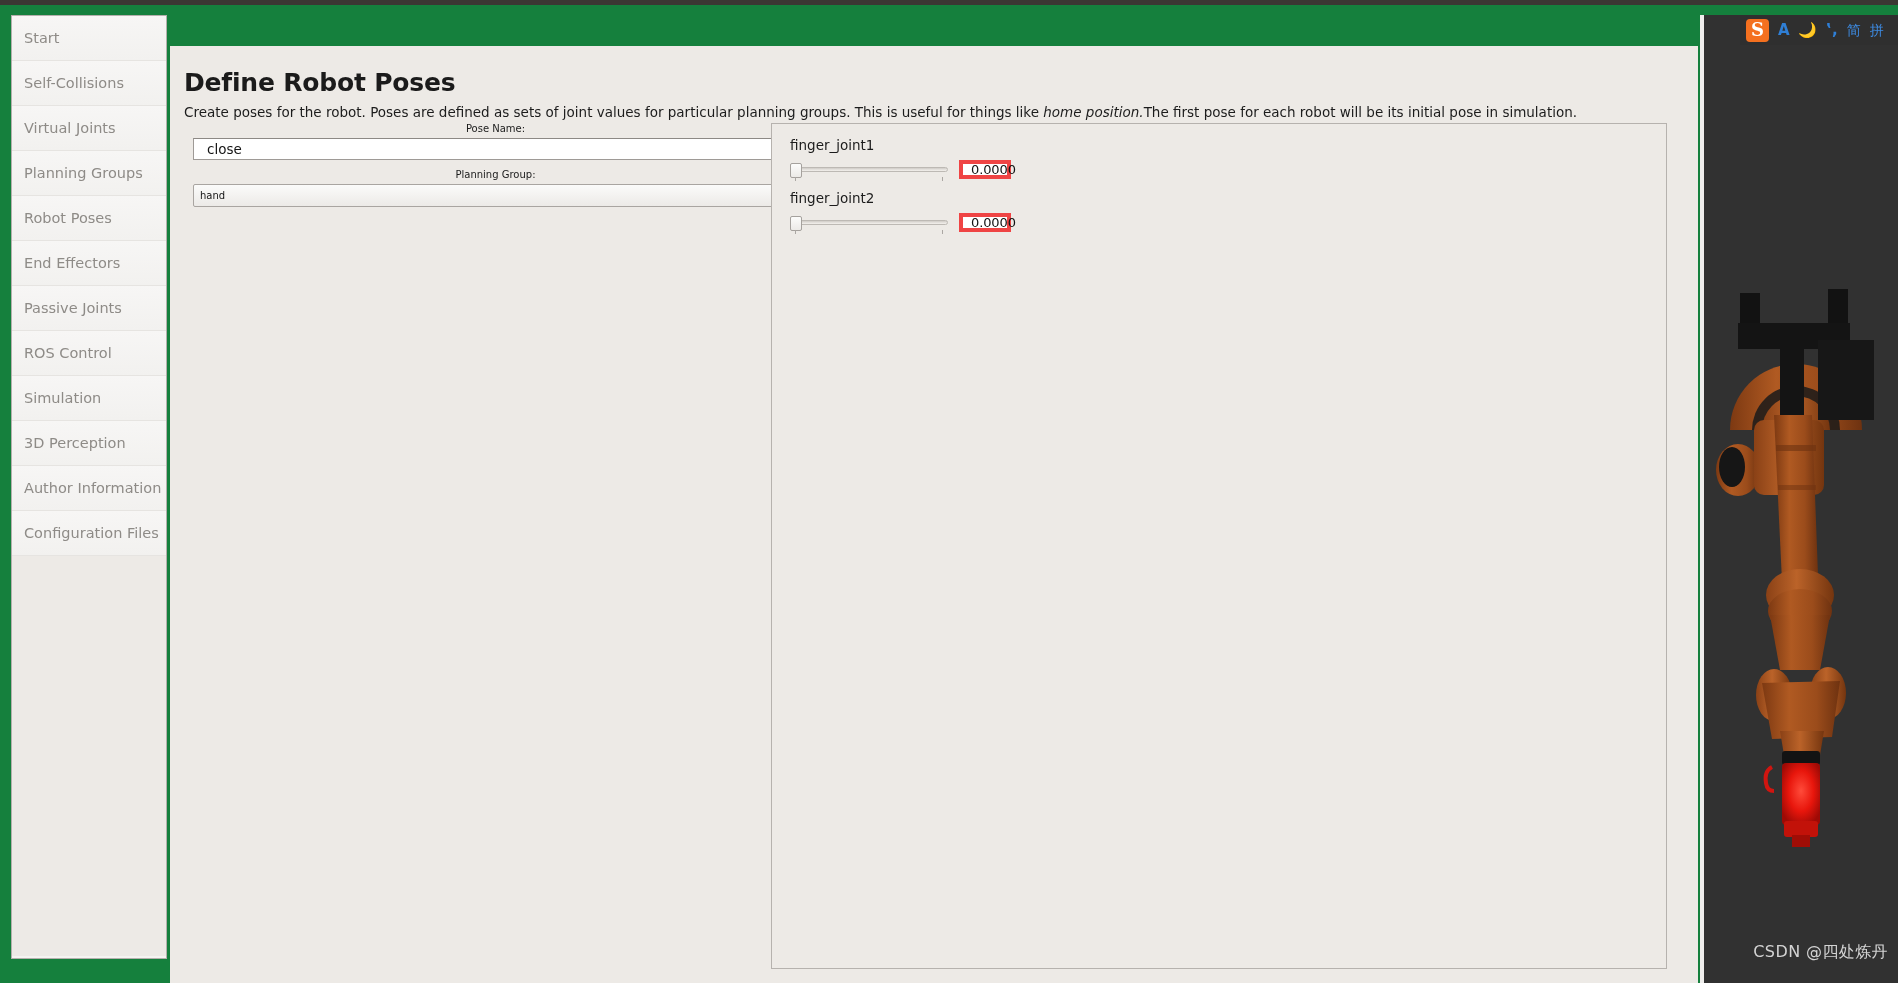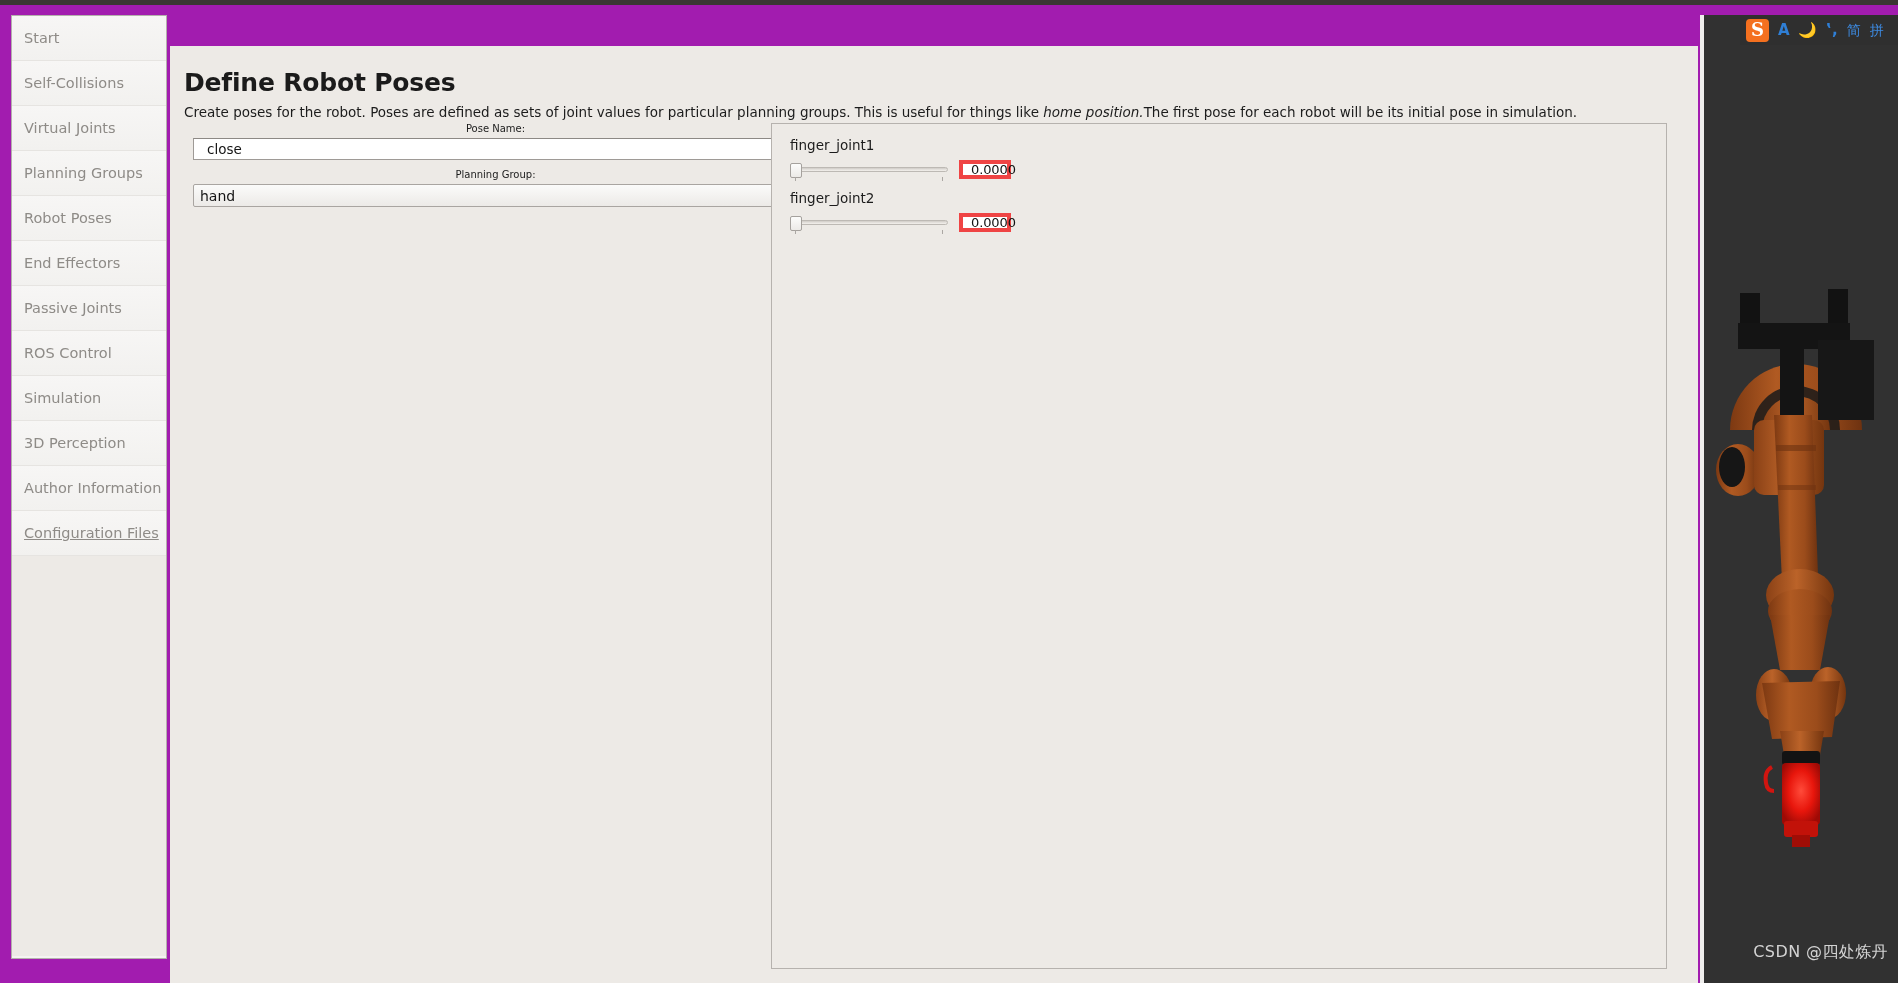--- a/index.html
+++ b/index.html
@@ -5,21 +5,21 @@
   html, body {
     margin: 0; padding: 0;
     width: 1898px; height: 983px;
     overflow: hidden;
     background: #edebe7;
     font-family: "DejaVu Sans", sans-serif;
   }
   #app {
     position: relative;
     width: 1898px; height: 983px;
-    background: #a21caf;
+    background: #15803d;
     overflow: hidden;
   }
   
   .top-strip {
     position: absolute; left: 0; top: 0;
     width: 1898px; height: 5px;
     background: #3b3733;
   }
   
   .sidebar {
@@ -36,21 +36,21 @@
     height: 45px;
     display: flex; align-items: center;
     padding-left: 12px;
     box-sizing: border-box;
     border-bottom: 1px solid #e6e4e1;
     color: #8e8b87;
     font-size: 14.5px;
     background: linear-gradient(to bottom,#f7f6f5 0%, #f2f1ef 100%);
     white-space: nowrap;
   }
-  .nav-item:last-child { border-bottom: 1px solid #e6e4e1; text-decoration: underline; }
+  .nav-item:last-child { border-bottom: 1px solid #e6e4e1; }
   .nav-filler {
     background: #edeae6;
     height: 400px;
   }
   
   .splitter {
     position: absolute;
     left: 168px; top: 15px;
     width: 8px; height: 944px;
   }
@@ -120,21 +120,21 @@
   }
   .spacer-8 { height: 9px; }
 
   .combo {
     position: relative;
     width: 603px; height: 23px;
     box-sizing: border-box;
     background: linear-gradient(to bottom,#fbfbfa 0%,#eceae7 100%);
     border: 1px solid #a9a5a1;
     border-radius: 2px;
-    font-size: 14px;
+    font-size: 10px;
     color: #141414;
     display: flex; align-items: center;
     padding-left: 6px;
   }
   .combo-arrow {
     position: absolute;
     right: 9px; top: 50%;
     transform: translateY(-50%);
     width: 0; height: 0;
     border-left: 5px solid transparent;

